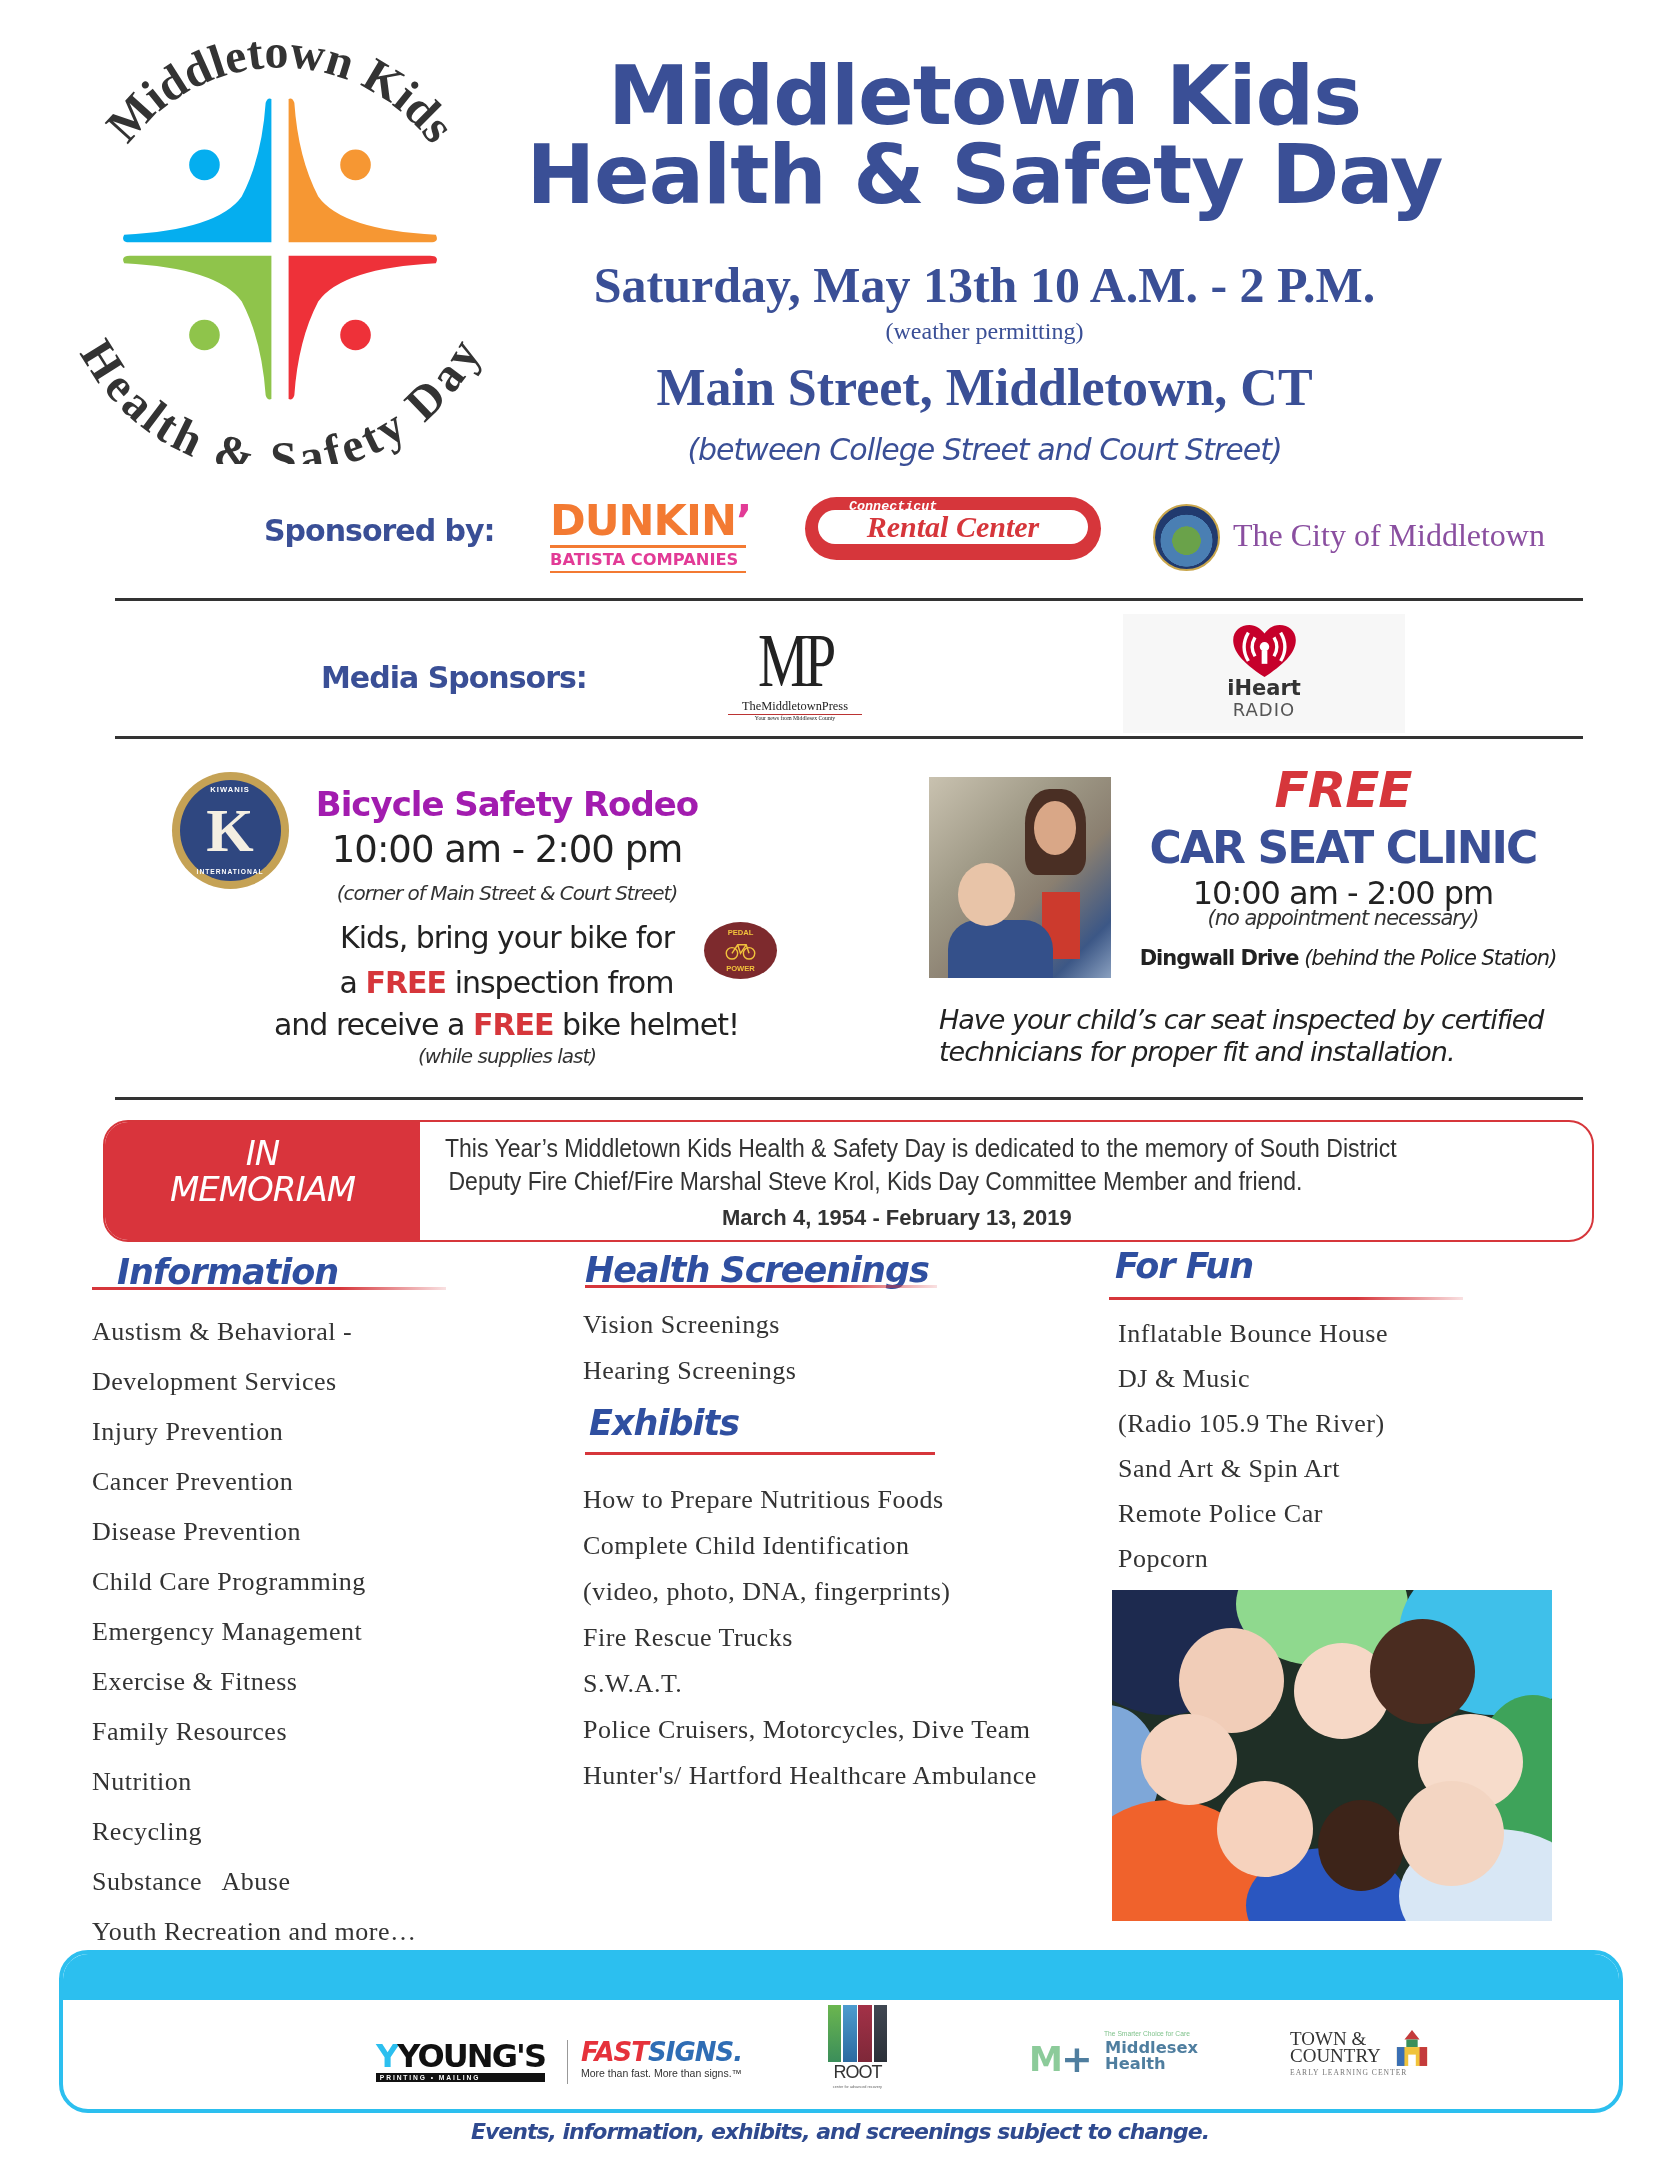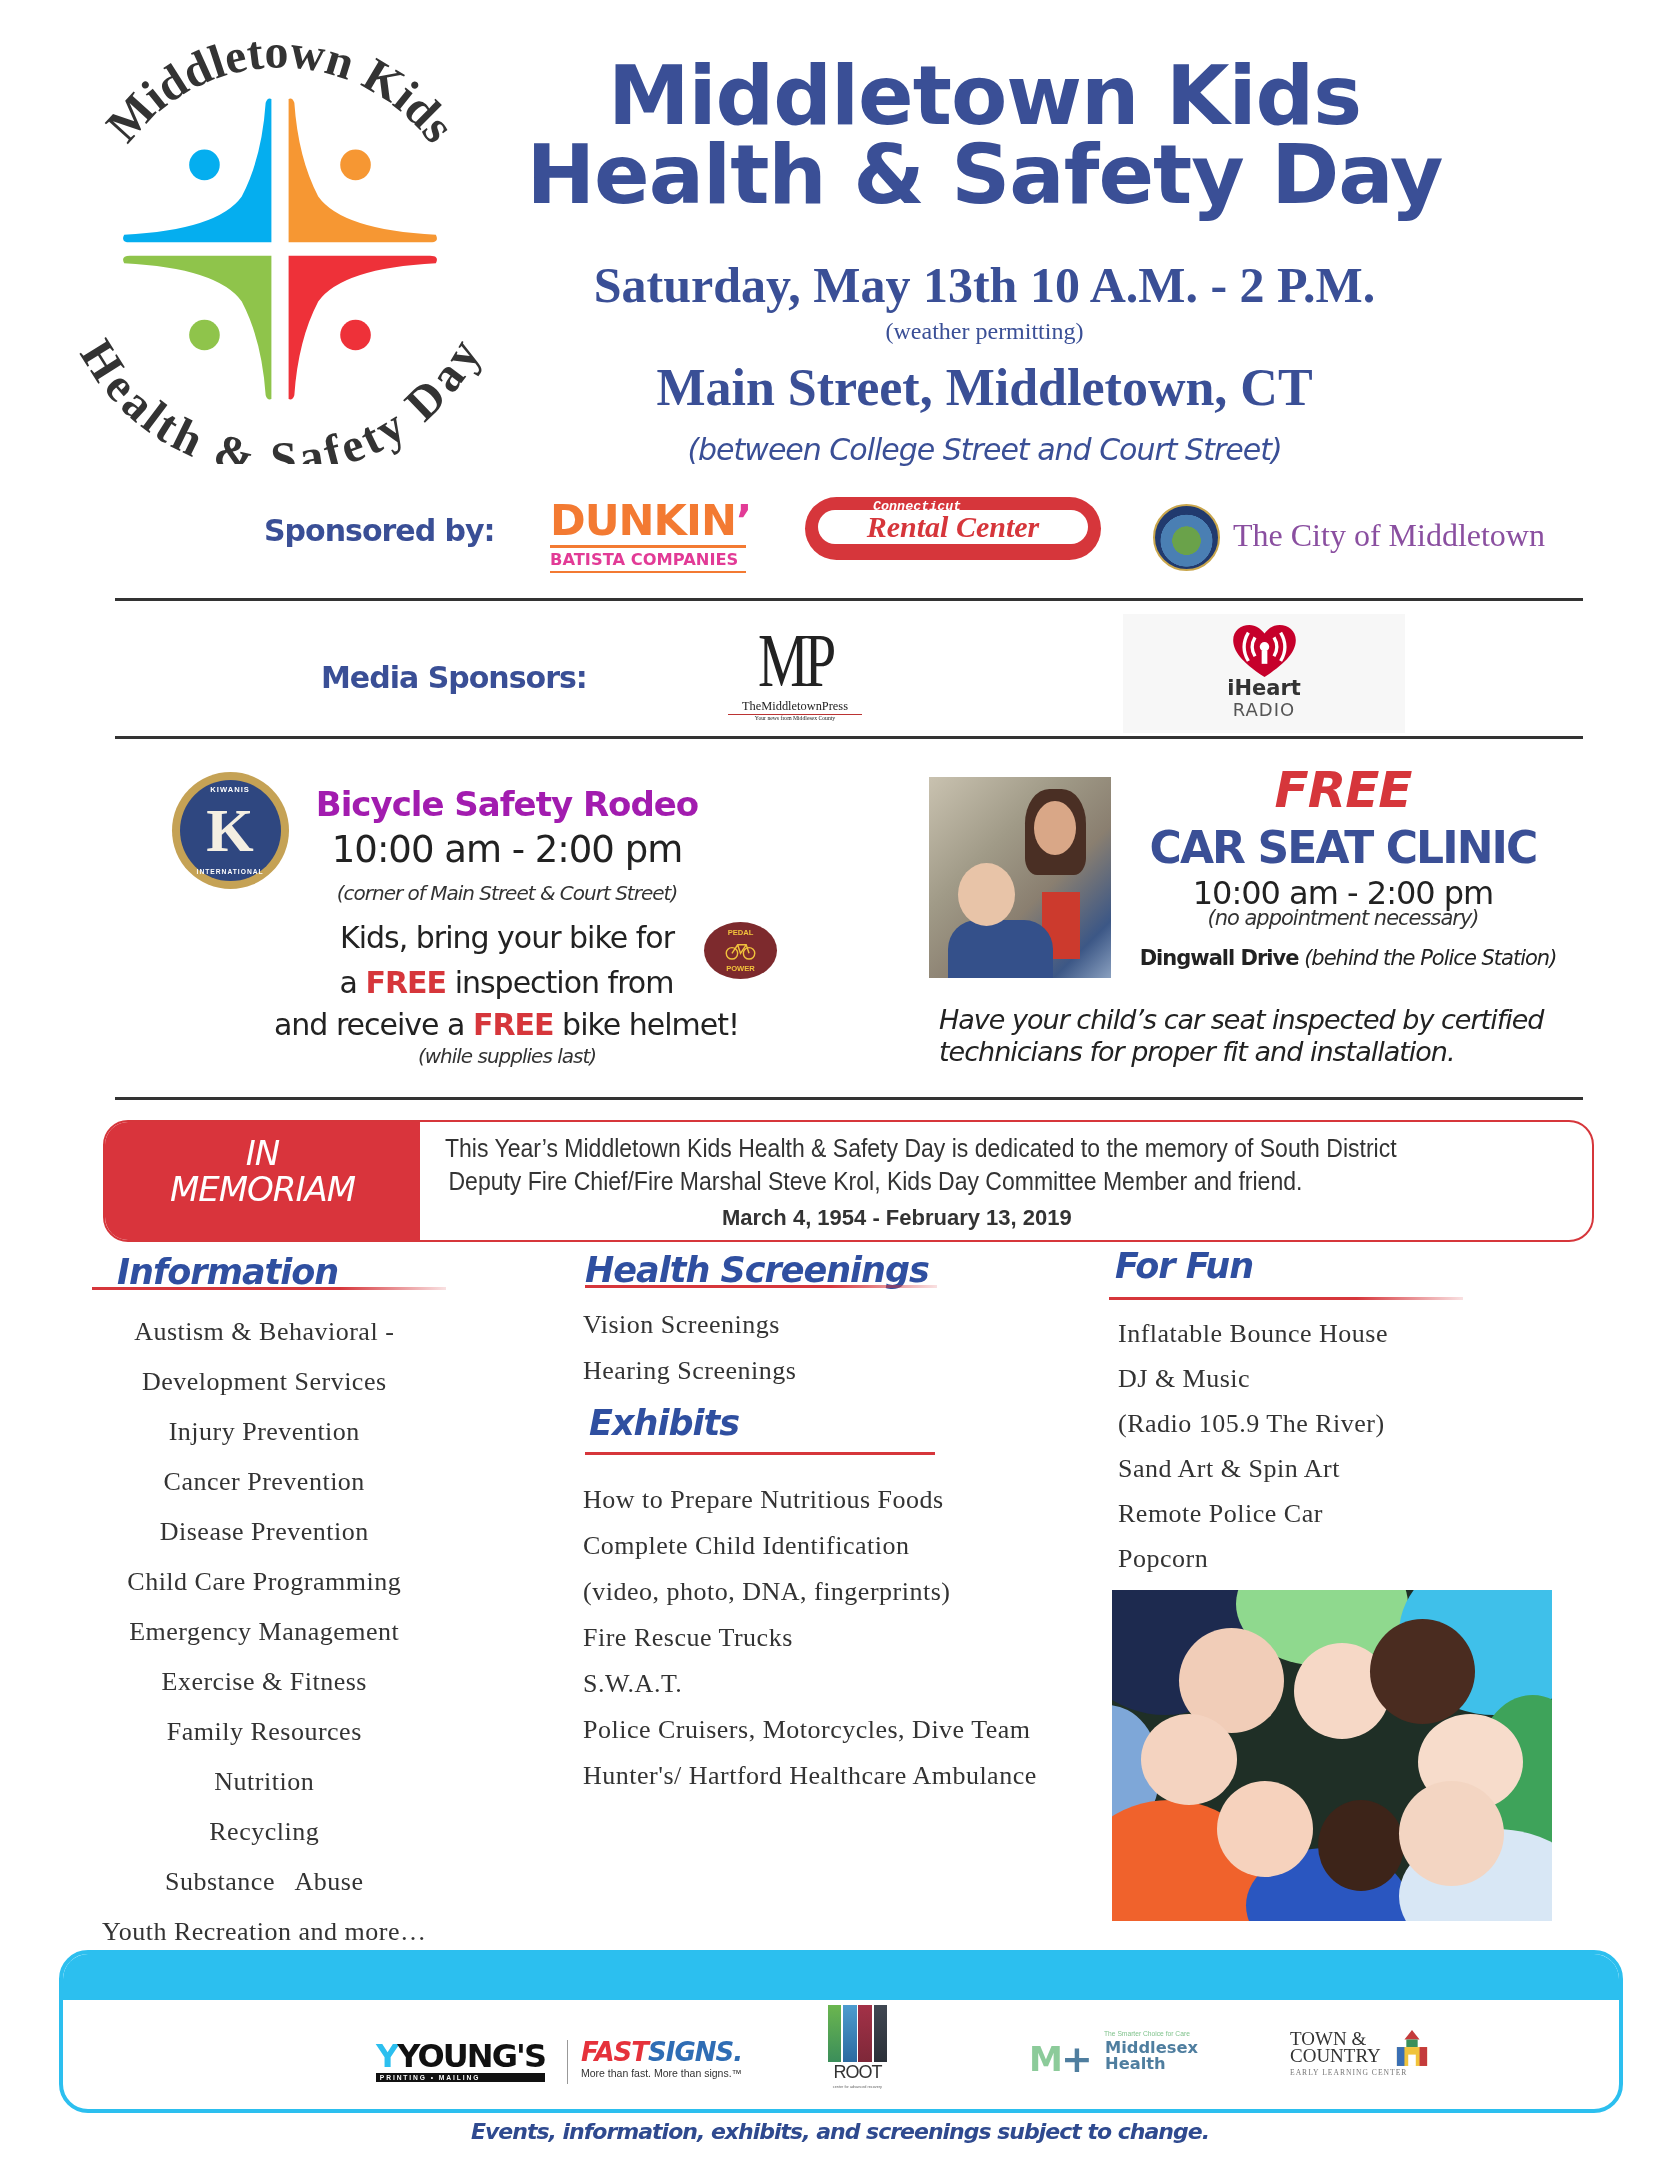--- a/index.html
+++ b/index.html
@@ -23,21 +23,21 @@
   
   .label-blue { color: #3a4f96; font-family: "DejaVu Sans", sans-serif; font-weight: bold; font-size: 30px; letter-spacing: -1px; }
   #sponsored-label { left: 264px; top: 513px; }
   #dunkin { left: 550px; top: 497px; width: 210px; height: 67px; }
   #dunkin .dk { font-family: "DejaVu Sans", sans-serif; font-weight: bold; font-size: 43px; color: #f37a32; letter-spacing: -1px; line-height: 46px; }
   #dunkin .dk span { color: #e23b96; }
   #dunkin .bar { height: 2.9px; background: #f37a32; margin: 1.9px 0; width: 196px; }
   #dunkin .bc { font-family: "DejaVu Sans", sans-serif; font-weight: bold; font-size: 16.3px; color: #e23b96; line-height: 19px; }
   #rental { left: 805px; top: 497px; width: 296px; height: 63px; background: #d6363b; border-radius: 32px; }
   #rental .inner { position: absolute; left: 13.4px; top: 13.4px; right: 13.4px; height: 34px; background: #fff; border-radius: 17px; }
-  #rental .ct { position: absolute; left: 44px; top: 1.9px; font-family: "Liberation Mono", monospace; font-style: italic; font-weight: bold; font-size: 13.4px; color: #fff; margin-left: 24px; }
+  #rental .ct { position: absolute; left: 44px; top: 1.9px; font-family: "Liberation Mono", monospace; font-style: italic; font-weight: bold; font-size: 13.4px; color: #fff; }
   #rental .rc { position: absolute; left: 0; width: 100%; top: 13.4px; text-align: center; font-family: "Liberation Serif", serif; font-style: italic; font-weight: bold; font-size: 30px; color: #d6363b; line-height: 34px; }
   #seal { left: 1153px; top: 504px; width: 67px; height: 67px; border-radius: 50%; background: radial-gradient(circle at 50% 55%, #6aa24a 0 30%, #4a7fb3 31% 55%, #213a6e 56% 100%); border: 2.9px solid #c9a64c; }
   #city-name { left: 1233px; top: 517px; font-family: "Liberation Serif", serif; font-size: 32px; color: #8a4fa0; }
 
   .hr { left: 115px; width: 1468px; height: 2.9px; background: #333; }
   #hr1 { top: 598px; }
   #hr2 { top: 736px; }
   #hr3 { top: 1097px; }
 
   
@@ -100,21 +100,21 @@
   #info-head { left: 117px; top: 1252px; }
   #info-line { left: 92px; top: 1287px; width: 354px; }
   #hs-head { left: 585px; top: 1250px; }
   #hs-line { left: 585px; top: 1285px; width: 352px; }
   #ex-head { left: 589px; top: 1403px; }
   #ex-line { left: 585px; top: 1452px; width: 350px; }
   #fun-head { left: 1115px; top: 1246px; }
   #fun-line { left: 1109px; top: 1297px; width: 354px; }
   .list { font-family: "Liberation Serif", serif; font-size: 26px; color: #333; letter-spacing: 0.5px; }
   .list div { white-space: nowrap; }
-  #info-list { left: 102px; top: 1307px; line-height: 50px; text-align: center; }
+  #info-list { left: 92px; top: 1307px; line-height: 50px; }
   #hs-list { left: 583px; top: 1302px; line-height: 46px; }
   #ex-list { left: 583px; top: 1477px; line-height: 46px; }
   #fun-list { left: 1118px; top: 1311px; line-height: 45px; }
 
   
   #kids-photo { left: 1112px; top: 1590px; width: 440px; height: 331px; overflow: hidden; background: #1f2f26; }
   .blob { position: absolute; border-radius: 50%; }
 
   
   #footer-box { left: 59px; top: 1950px; width: 1564px; height: 163px; border: 4.8px solid #2cbfef; border-radius: 29px; overflow: hidden; background: #fff; }

